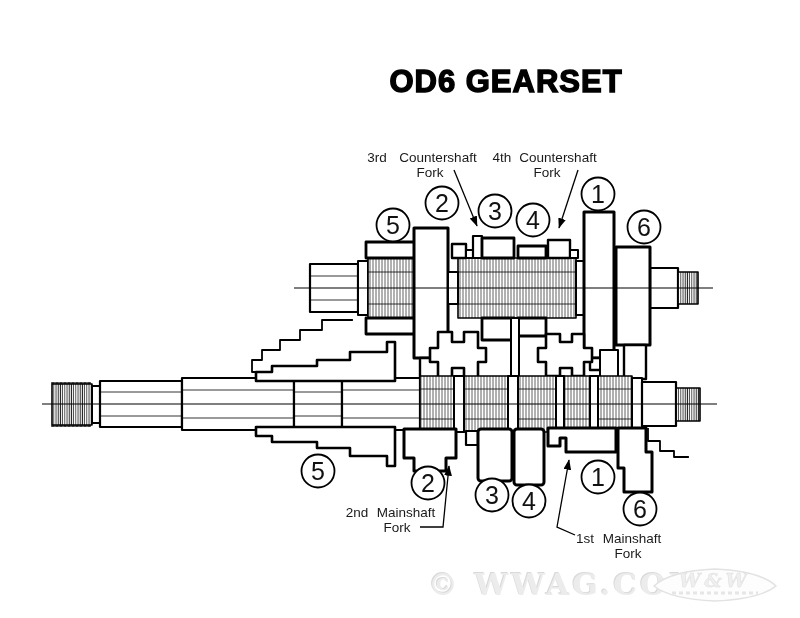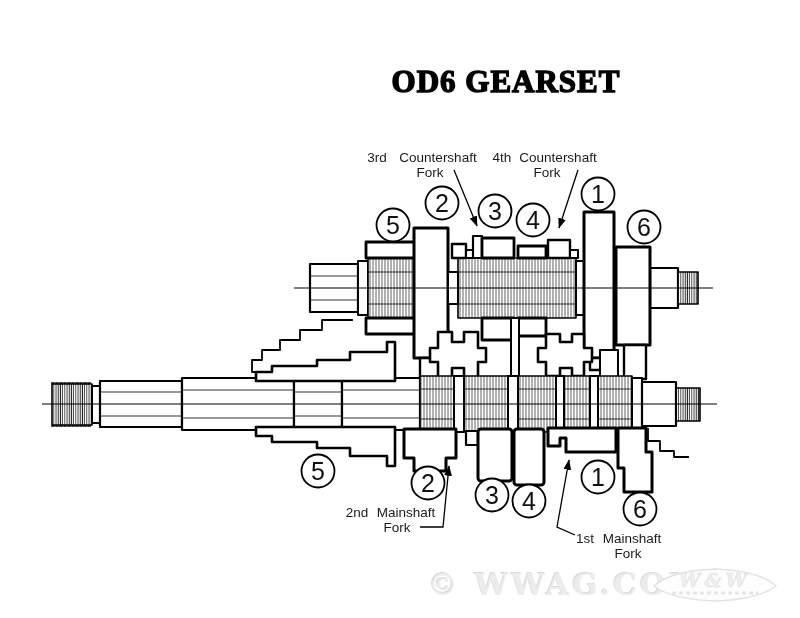--- a/index.html
+++ b/index.html
@@ -1,19 +1,19 @@
 <!DOCTYPE html>
 <html><head>
 <meta charset="utf-8">
 <style>
   html,body{margin:0;padding:0;background:#ffffff;width:800px;height:618px;overflow:hidden;}
   #page{position:relative;width:800px;height:618px;background:#fff;font-family:"Liberation Sans",sans-serif;}
   #title{
     position:absolute;left:506px;top:64px;transform:translateX(-50%);
-    font-family:Liberation Serif, serif;font-weight:bold;font-size:31px;
+    font-family:Liberation Sans, sans-serif;font-weight:bold;font-size:31px;
     letter-spacing:1px;color:#000;-webkit-text-stroke:1.4px #000;white-space:nowrap;
   }
   #diagram{position:absolute;left:0;top:0;}
   svg text.lbl{font-family:"Liberation Sans",sans-serif;font-size:13.5px;fill:#1a1a1a;}
   svg text.num{font-family:"Liberation Sans",sans-serif;font-size:25px;fill:#111;}
   #wm{
     position:absolute;left:428px;top:567px;
     font-family:"DejaVu Serif",serif;font-weight:bold;font-size:30px;letter-spacing:3px;
     color:#ececec;text-shadow:-1px -1px 0 #d9d9d9,1px 1px 1px #ffffff;white-space:nowrap;
   }

